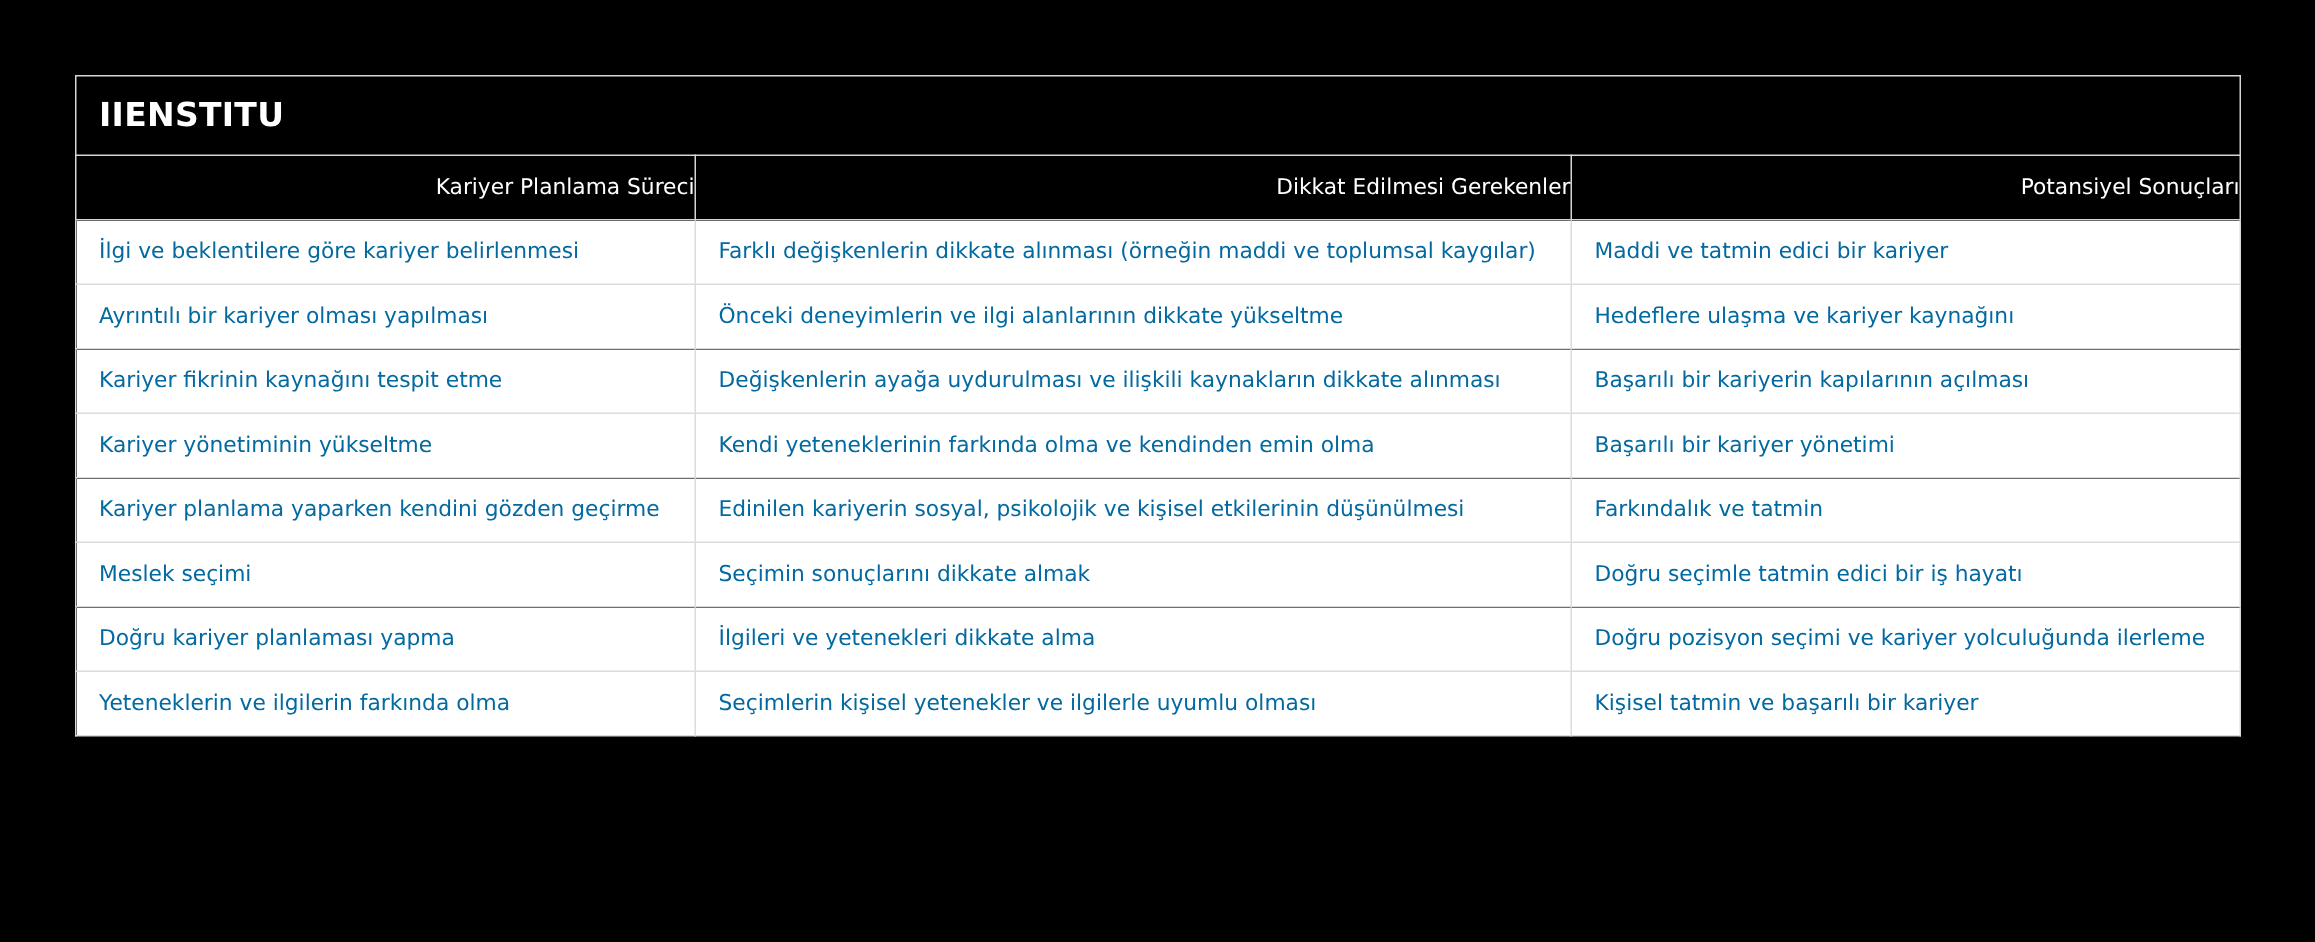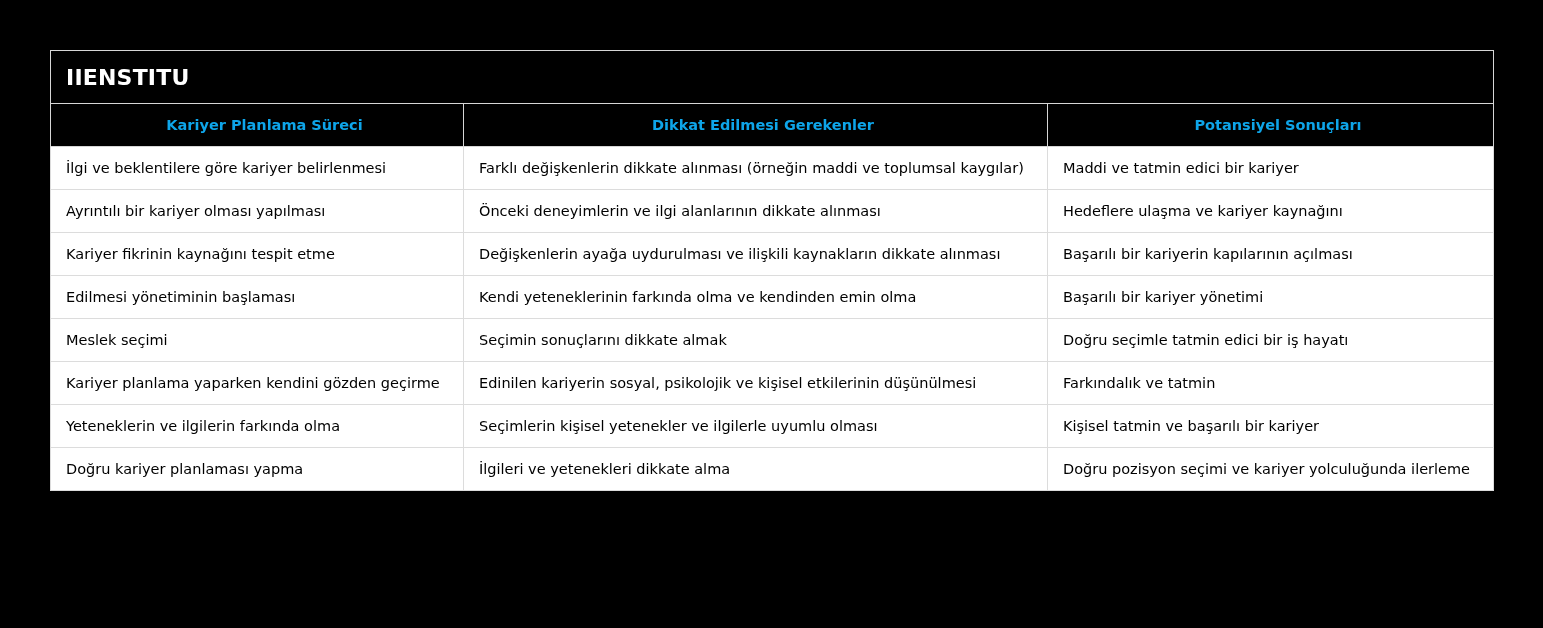--- a/index.html
+++ b/index.html
@@ -31,32 +31,32 @@
       font-size: 22px;
       height: 53px;
       padding: 0 0 0 15px;
       text-align: left;
       border: 1px solid #d6d6d6;
       box-sizing: border-box;
       letter-spacing: 0.2px;
     }
     th.col-head {
       background: #000000;
-      color: #0ea5e9;
-      font-weight: bold;
+      color: #ffffff;
+      font-weight: normal;
       font-size: 14.5px;
       height: 43px;
       padding: 0 0 0 15px;
-      text-align: center;
+      text-align: right;
       border: 1px solid #d6d6d6;
       box-sizing: border-box;
     }
     td {
       background: #ffffff;
-      color: #000000;
+      color: #0369a1;
       font-size: 14.5px;
       height: 43px;
       padding: 0 0 0 15px;
       border: 1px solid #dcdcdc;
       box-sizing: border-box;
       white-space: nowrap;
       overflow: hidden;
     }
     col.c1 { width: 413px; }
     col.c2 { width: 584px; }
@@ -83,48 +83,48 @@
       </tr>
     </thead>
     <tbody>
       <tr>
         <td>İlgi ve beklentilere göre kariyer belirlenmesi</td>
         <td>Farklı değişkenlerin dikkate alınması (örneğin maddi ve toplumsal kaygılar)</td>
         <td>Maddi ve tatmin edici bir kariyer</td>
       </tr>
       <tr>
         <td>Ayrıntılı bir kariyer olması yapılması</td>
-        <td>Önceki deneyimlerin ve ilgi alanlarının dikkate alınması</td>
+        <td>Önceki deneyimlerin ve ilgi alanlarının dikkate yükseltme</td>
         <td>Hedeflere ulaşma ve kariyer kaynağını</td>
       </tr>
       <tr>
         <td>Kariyer fikrinin kaynağını tespit etme</td>
         <td>Değişkenlerin ayağa uydurulması ve ilişkili kaynakların dikkate alınması</td>
         <td>Başarılı bir kariyerin kapılarının açılması</td>
       </tr>
       <tr>
-        <td>Edilmesi yönetiminin başlaması</td>
+        <td>Kariyer yönetiminin yükseltme</td>
         <td>Kendi yeteneklerinin farkında olma ve kendinden emin olma</td>
         <td>Başarılı bir kariyer yönetimi</td>
+      </tr>
+      <tr>
+        <td>Kariyer planlama yaparken kendini gözden geçirme</td>
+        <td>Edinilen kariyerin sosyal, psikolojik ve kişisel etkilerinin düşünülmesi</td>
+        <td>Farkındalık ve tatmin</td>
       </tr>
       <tr>
         <td>Meslek seçimi</td>
         <td>Seçimin sonuçlarını dikkate almak</td>
         <td>Doğru seçimle tatmin edici bir iş hayatı</td>
       </tr>
       <tr>
-        <td>Kariyer planlama yaparken kendini gözden geçirme</td>
-        <td>Edinilen kariyerin sosyal, psikolojik ve kişisel etkilerinin düşünülmesi</td>
-        <td>Farkındalık ve tatmin</td>
+        <td>Doğru kariyer planlaması yapma</td>
+        <td>İlgileri ve yetenekleri dikkate alma</td>
+        <td>Doğru pozisyon seçimi ve kariyer yolculuğunda ilerleme</td>
       </tr>
       <tr>
         <td>Yeteneklerin ve ilgilerin farkında olma</td>
         <td>Seçimlerin kişisel yetenekler ve ilgilerle uyumlu olması</td>
         <td>Kişisel tatmin ve başarılı bir kariyer</td>
       </tr>
-      <tr>
-        <td>Doğru kariyer planlaması yapma</td>
-        <td>İlgileri ve yetenekleri dikkate alma</td>
-        <td>Doğru pozisyon seçimi ve kariyer yolculuğunda ilerleme</td>
-      </tr>
     </tbody>
   </table>
 </div>
 
 </body></html>

